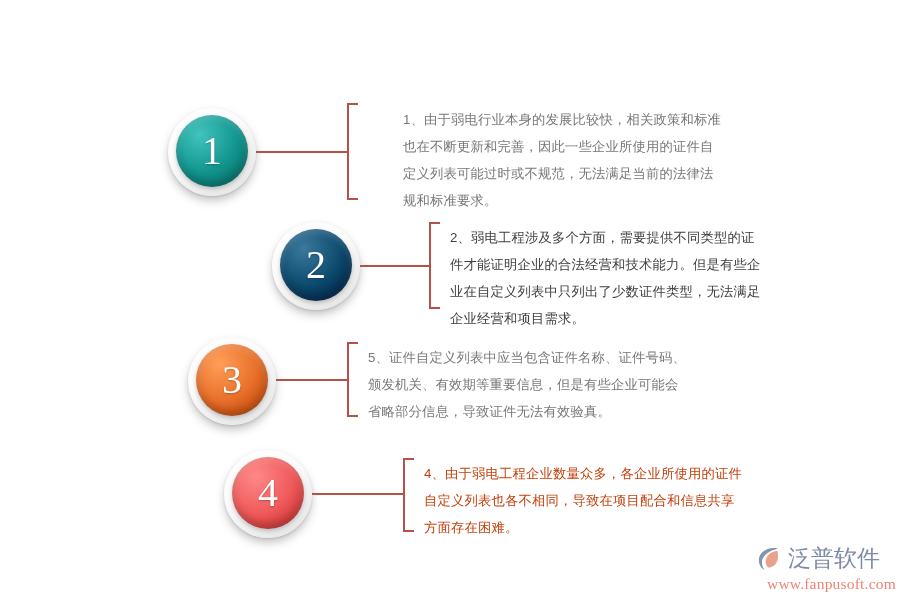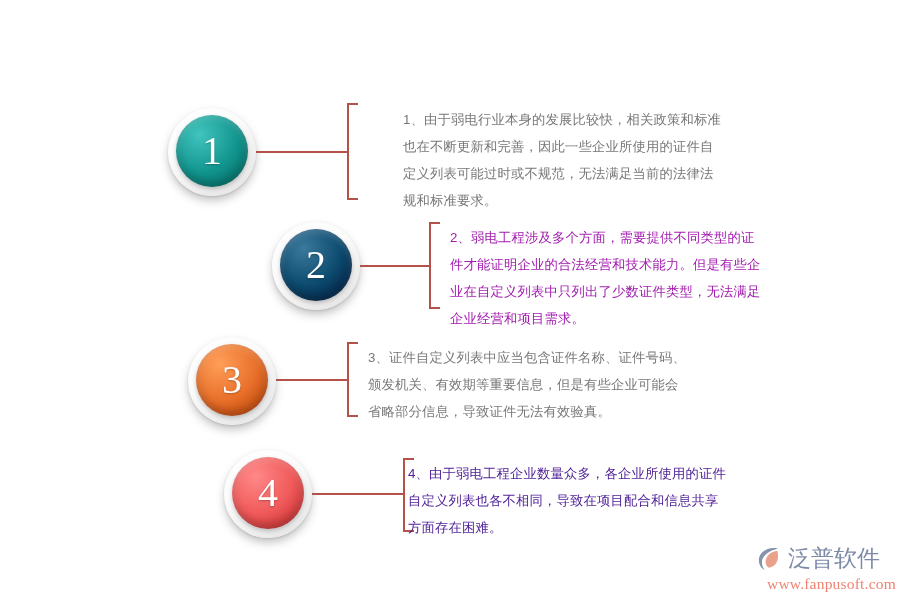--- a/index.html
+++ b/index.html
@@ -155,48 +155,48 @@
   </div>
 
   <div class="step">
     <div class="badge" style="left:272px; top:222px;">
       <div class="badge-inner" id="badge-inner-2" style="background: radial-gradient(circle at 33% 27%, rgb(58, 120, 156) 0%, rgb(12, 74, 110) 52%, rgb(0, 18, 54) 100%);">
         <span class="badge-num">2</span>
       </div>
     </div>
     <div class="connector" style="left: 360px; top: 265px; width: 70px; background: rgb(180, 82, 74);"></div>
     <div class="bracket" style="left: 429px; top: 222px; height: 87px; border-color: rgb(180, 82, 74);"></div>
-    <div class="para" style="left: 450px; top: 224px; width: 355px; color: #a21caf;">2、弱电工程涉及多个方面，需要提供不同类型的证
+    <div class="para" style="left: 450px; top: 224px; width: 355px; color: #404040;">2、弱电工程涉及多个方面，需要提供不同类型的证
 件才能证明企业的合法经营和技术能力。但是有些企
 业在自定义列表中只列出了少数证件类型，无法满足
 企业经营和项目需求。</div>
   </div>
 
   <div class="step">
     <div class="badge" style="left:188px; top:337px;">
       <div class="badge-inner" id="badge-inner-3" style="background: radial-gradient(circle at 33% 27%, rgb(255, 158, 88) 0%, rgb(232, 112, 42) 52%, rgb(176, 56, 0) 100%);">
         <span class="badge-num">3</span>
       </div>
     </div>
     <div class="connector" style="left: 276px; top: 379px; width: 72px; background: rgb(180, 82, 74);"></div>
     <div class="bracket" style="left: 347px; top: 342px; height: 75px; border-color: rgb(180, 82, 74);"></div>
-    <div class="para" style="left: 368px; top: 344px; width: 355px; color: rgb(120, 120, 120);">3、证件自定义列表中应当包含证件名称、证件号码、
+    <div class="para" style="left: 368px; top: 344px; width: 355px; color: rgb(120, 120, 120);">5、证件自定义列表中应当包含证件名称、证件号码、
 颁发机关、有效期等重要信息，但是有些企业可能会
 省略部分信息，导致证件无法有效验真。</div>
   </div>
 
   <div class="step">
     <div class="badge" style="left:224px; top:450px;">
       <div class="badge-inner" id="badge-inner-4" style="background: radial-gradient(circle at 33% 27%, rgb(255, 136, 136) 0%, rgb(240, 90, 90) 52%, rgb(184, 34, 34) 100%);">
         <span class="badge-num">4</span>
       </div>
     </div>
     <div class="connector" style="left: 312px; top: 493px; width: 92px; background: rgb(180, 82, 74);"></div>
     <div class="bracket" style="left: 403px; top: 458px; height: 74px; border-color: rgb(180, 82, 74);"></div>
-    <div class="para" style="left: 408px; top: 460px; width: 360px; color: #4c1d95;">4、由于弱电工程企业数量众多，各企业所使用的证件
+    <div class="para" style="left: 424px; top: 460px; width: 360px; color: #c2410c;">4、由于弱电工程企业数量众多，各企业所使用的证件
 自定义列表也各不相同，导致在项目配合和信息共享
 方面存在困难。</div>
   </div>
 
   <div id="logo">
     <div class="logo-top">
       <svg class="logo-mark" viewBox="0 0 40 40">
         <path d="M31 7 C22 5 13 8 9 14 C4 21 6 31 14 35 C9 29 9 21 14 16 C18 11 25 9 31 7 Z" fill="#8693ad"></path>
         <path d="M30 10 C22 11 16 16 15 23 C14.5 27 16 30 19 32 C26 31 31 25 31 18 C31 15 30.7 12 30 10 Z" fill="#e9a38c"></path>
         <path d="M19 32 C25 33 30 30 32 25 C29 29 24 31 19 32 Z" fill="#ffffff"></path>

